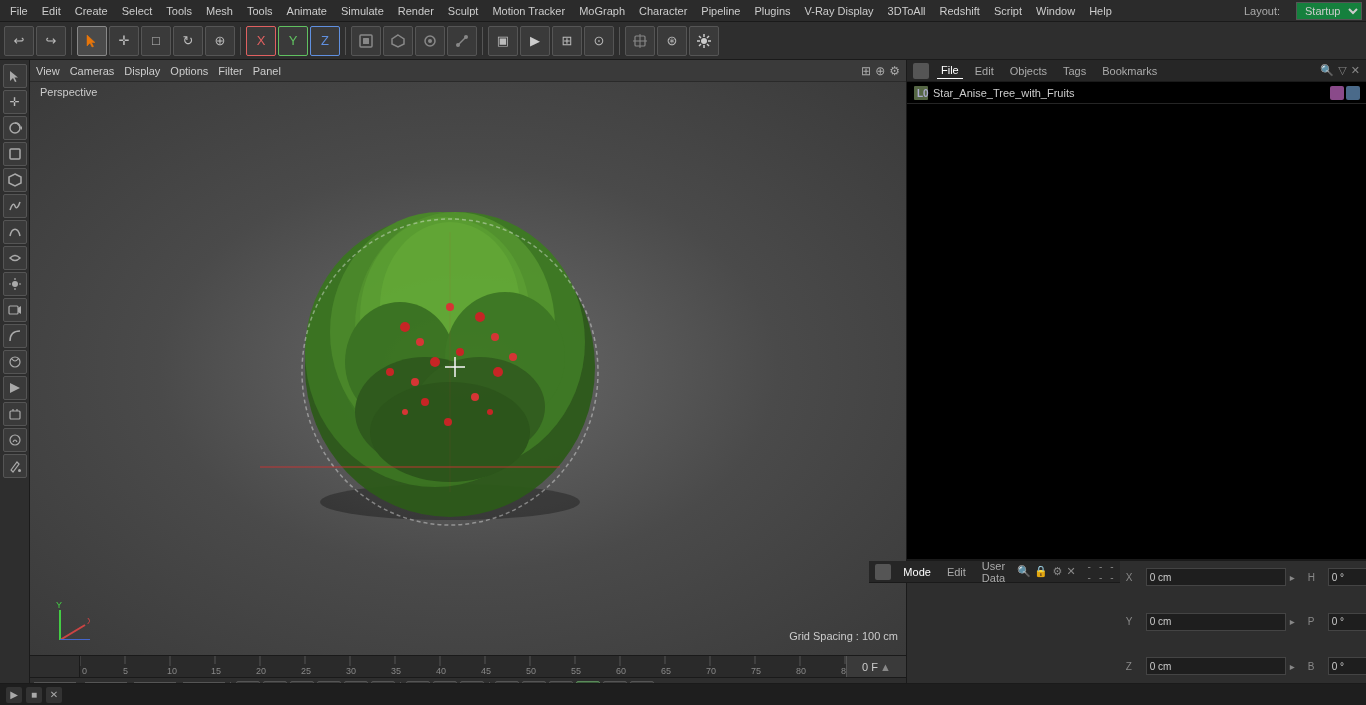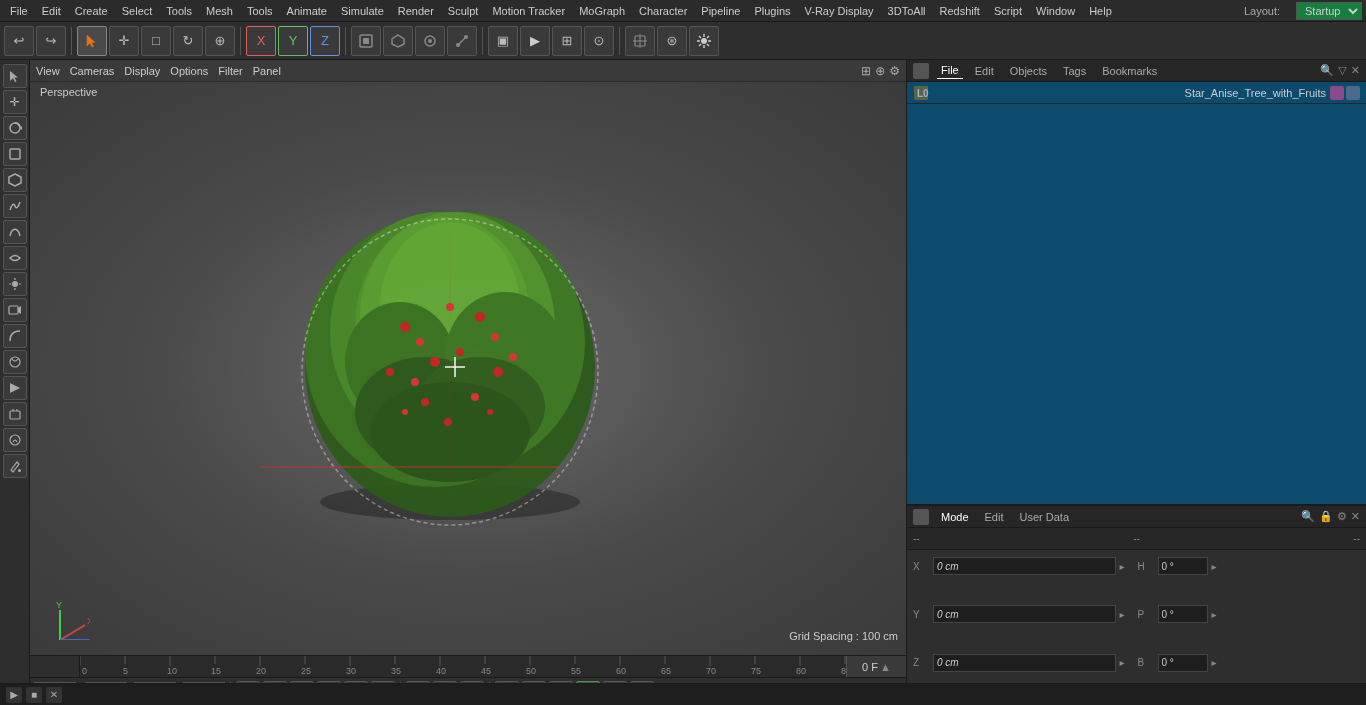--- a/index.html
+++ b/index.html
@@ -150,52 +150,52 @@
     #obj-manager-header {
       display: flex; align-items: center; background: #262626; height: 22px;
       border-bottom: 1px solid #1a1a1a; padding: 0 6px; gap: 8px;
     }
     .obj-mgr-tab { color: #aaa; font-size: 11px; cursor: pointer; padding: 2px 4px; }
     .obj-mgr-tab.active { color: #fff; border-bottom: 1px solid #fff; }
     .obj-mgr-icons { margin-left: auto; display: flex; gap: 4px; }
     .obj-mgr-icon { color: #888; font-size: 11px; cursor: pointer; }
 
     #obj-manager-content {
-      flex: 1; background: #0c4a6e; overflow: auto; text-align: right;
+      flex: 1; background: #000000; overflow: auto;
     }
     .obj-row {
       display: flex; align-items: center; height: 22px; padding: 0 6px; gap: 4px;
       border-bottom: 1px solid #252525; cursor: pointer;
     }
     .obj-name { color: #ccc; font-size: 11px; flex: 1; }
 
     
     #attr-panel {
-      height: 200px; background: #2e2e2e; border-top: 1px solid #1a1a1a;
-      display: flex; flex-direction: column; justify-content: center;
+      height: 145px; background: #2e2e2e; border-top: 1px solid #1a1a1a;
+      display: flex; flex-direction: row; justify-content: center;
     }
     #attr-header {
       display: flex; align-items: center; background: #262626; height: 22px;
       border-bottom: 1px solid #1a1a1a; padding: 0 6px; gap: 8px;
     }
     .attr-tab { color: #aaa; font-size: 11px; cursor: pointer; padding: 2px 4px; }
     .attr-tab.active { color: #fff; }
     .attr-icons { margin-left: auto; display: flex; gap: 4px; }
 
     #attr-content {
       flex: 1; background: #2e2e2e; padding: 6px;
       display: grid; grid-template-columns: 1fr 1fr; gap: 2px;
     }
     .attr-row {
       display: flex; align-items: center; gap: 4px; height: 20px;
     }
     .attr-label { color: #888; font-size: 10px; width: 16px; }
     .attr-field {
       flex: 1; background: #1e1e1e; border: 1px solid #444; color: #ccc;
-      font-size: 10px; height: 18px; padding: 0 3px; font-style: italic;
+      font-size: 10px; height: 18px; padding: 0 3px;
     }
     .attr-field-deg {
       width: 50px; background: #1e1e1e; border: 1px solid #444; color: #ccc;
       font-size: 10px; height: 18px; padding: 0 3px;
     }
 
     
     #status-bar {
       position: fixed; bottom: 0; left: 0; right: 0;
       height: 22px; background: #1e1e1e; border-top: 1px solid #1a1a1a;

